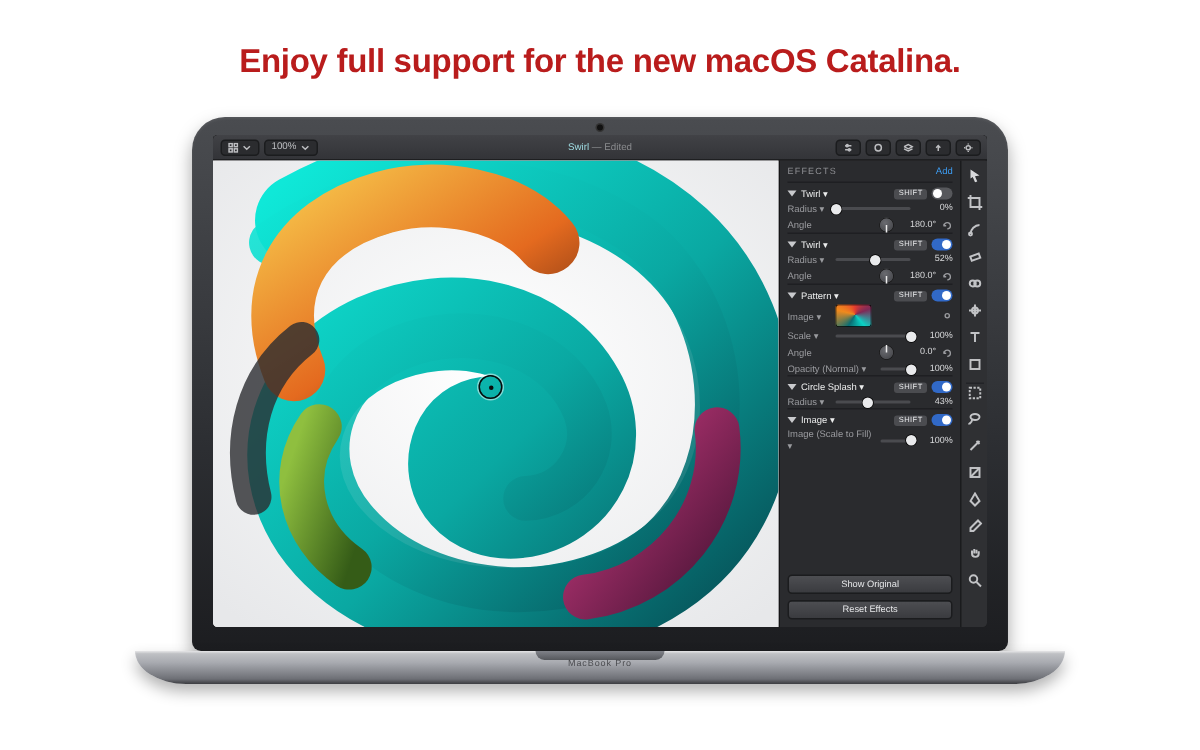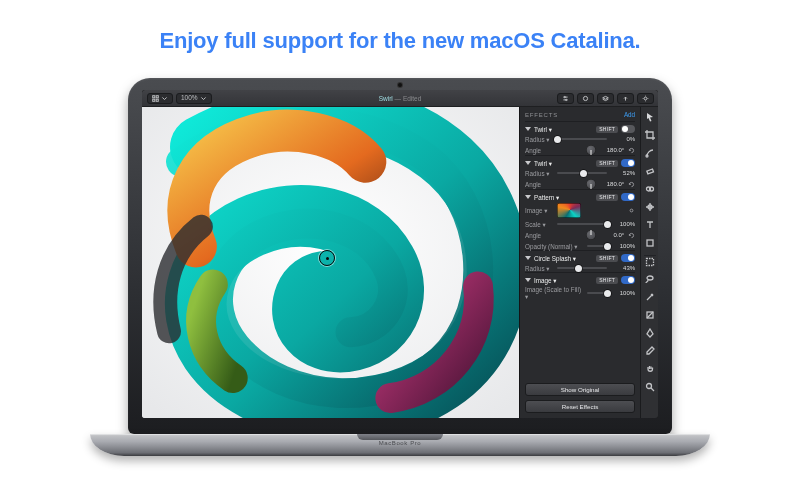--- a/index.html
+++ b/index.html
@@ -1,19 +1,19 @@
 <!DOCTYPE html>
 <html><head>
 <meta charset="utf-8">
 <style>
   * { margin: 0; padding: 0; box-sizing: border-box; font-family: -apple-system, "Helvetica Neue", Helvetica, Arial, sans-serif; }
   html, body { width: 800px; height: 500px; background: #fff; overflow: hidden; }
 
   .page { width: 800px; height: 500px; position: relative; }
-  .headline { position: absolute; top: 28px; left: 0; width: 100%; text-align: center; font-size: 22px; font-weight: 600; letter-spacing: -0.2px; color: #3b82f6; }
+  .headline { position: absolute; top: 28px; left: 0; width: 100%; text-align: center; font-size: 22px; font-weight: 600; letter-spacing: -0.2px; color: #b91c1c; }
 
   
   .laptop { position: absolute; left: 128px; top: 78px; width: 544px; height: 398px; }
   .lid {
     width: 544px; height: 356px;
     background: linear-gradient(180deg,#4a4c50 0%, #2d2f33 60%, #1c1d20 100%);
     border-radius: 22px 22px 6px 6px; padding: 12px 14px 16px 14px;
     box-shadow: 0 6px 12px rgba(0,0,0,.35), inset 0 1px 2px rgba(255,255,255,.08);
     position: relative;
   }

